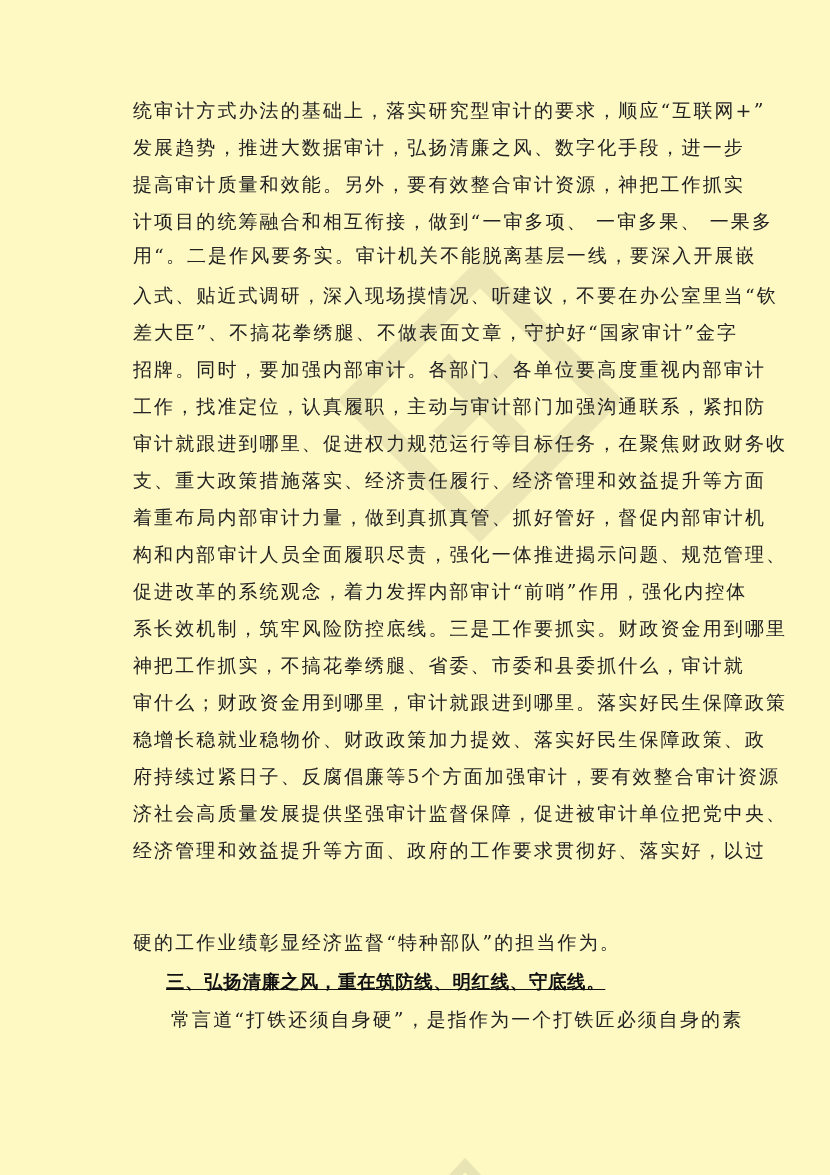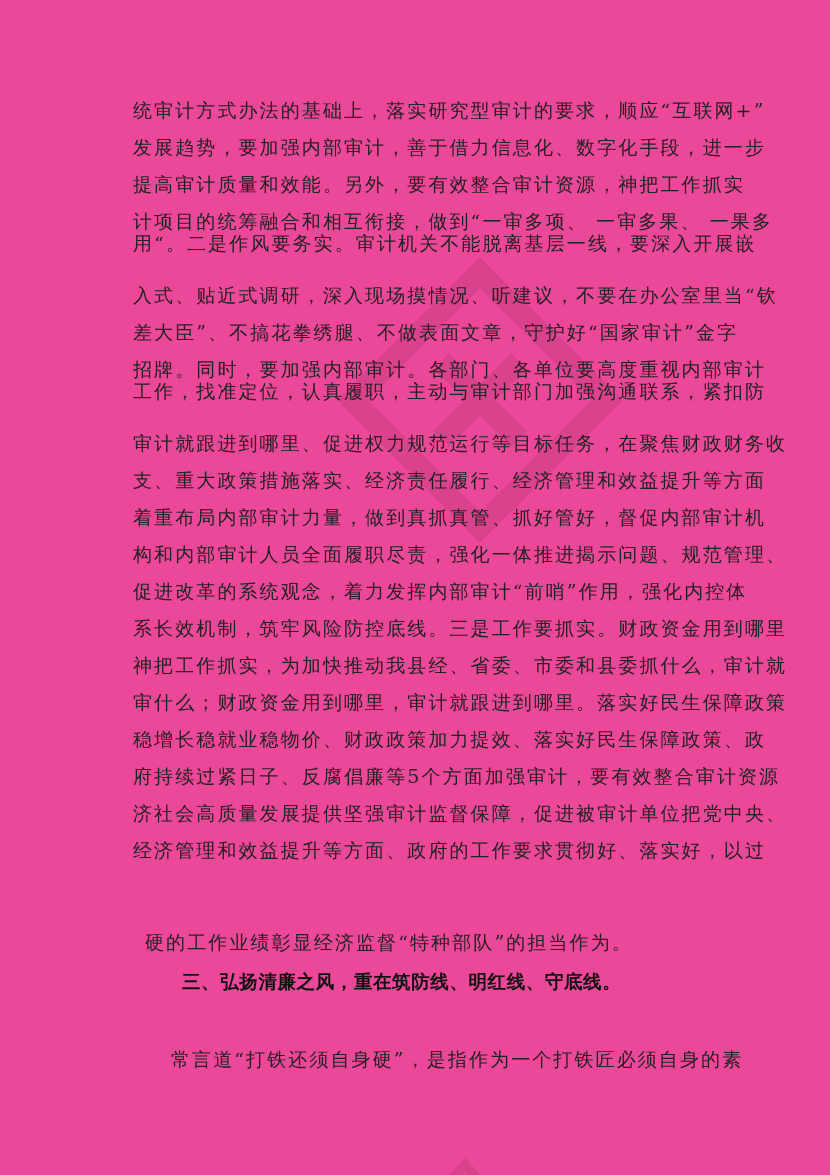--- a/index.html
+++ b/index.html
@@ -13,21 +13,21 @@
       position: relative;
       overflow: hidden;
       font-family: "DejaVu Serif", "Liberation Serif", serif;
       color: #1a1a1a;
     }
     .page {
       position: absolute;
       left: 0; top: 0;
       width: 830px;
       height: 1175px;
-      background: #ec4899;
+      background: #fef9c3;
     }
     .watermark {
       position: absolute;
       left: 330px;
       top: 250px;
       width: 300px;
       height: 300px;
       pointer-events: none;
       opacity: 0.07;
     }
@@ -48,34 +48,34 @@
       font-size: 19px;
       line-height: 26px;
       letter-spacing: 2.1px;
       white-space: nowrap;
       color: #222222;
       text-align: justify;
       text-align-last: justify;
     }
     .line.short {
       text-align-last: left;
-      margin-left: 12px;
     }
     .heading {
       position: absolute;
-      left: 182px;
+      left: 166px;
       width: 540px;
       height: 28px;
       font-family: "DejaVu Sans", "Liberation Sans", sans-serif;
       font-weight: bold;
       font-size: 18.5px;
       line-height: 28px;
       letter-spacing: 0.6px;
       white-space: nowrap;
       color: #111111;
+      text-decoration: underline;
     }
     .indent {
       left: 171px;
       width: 530px;
     }
   </style>
 </head>
 <body>
 
 <div class="page">
@@ -90,42 +90,42 @@
   <svg class="watermark-2" viewBox="0 0 140 120">
     <g fill="none" stroke="#000" stroke-width="10">
       <polyline points="10,120 70,55 130,120"></polyline>
       <line x1="55" y1="95" x2="85" y2="75"></line>
       <line x1="60" y1="110" x2="95" y2="85"></line>
     </g>
   </svg>
 
   <div>
     <div class="line" style="top:97px">统审计方式办法的基础上，落实研究型审计的要求，顺应“互联网+”</div>
-    <div class="line" style="top:134px">发展趋势，要加强内部审计，善于借力信息化、数字化手段，进一步</div>
+    <div class="line" style="top:134px">发展趋势，推进大数据审计，弘扬清廉之风、数字化手段，进一步</div>
     <div class="line" style="top:171px">提高审计质量和效能。另外，要有效整合审计资源，神把工作抓实</div>
     <div class="line" style="top:208px">计项目的统筹融合和相互衔接，做到“一审多项、 一审多果、 一果多</div>
-    <div class="line" style="top:230px">用“。二是作风要务实。审计机关不能脱离基层一线，要深入开展嵌</div>
+    <div class="line" style="top:242px">用“。二是作风要务实。审计机关不能脱离基层一线，要深入开展嵌</div>
     <div class="line" style="top:282px">入式、贴近式调研，深入现场摸情况、听建议，不要在办公室里当“钦</div>
     <div class="line" style="top:319px">差大臣”、不搞花拳绣腿、不做表面文章，守护好“国家审计”金字</div>
     <div class="line" style="top:356px">招牌。同时，要加强内部审计。各部门、各单位要高度重视内部审计</div>
-    <div class="line" style="top:378px">工作，找准定位，认真履职，主动与审计部门加强沟通联系，紧扣防</div>
+    <div class="line" style="top:393px">工作，找准定位，认真履职，主动与审计部门加强沟通联系，紧扣防</div>
     <div class="line" style="top:430px">审计就跟进到哪里、促进权力规范运行等目标任务，在聚焦财政财务收</div>
     <div class="line" style="top:467px">支、重大政策措施落实、经济责任履行、经济管理和效益提升等方面</div>
     <div class="line" style="top:504px">着重布局内部审计力量，做到真抓真管、抓好管好，督促内部审计机</div>
     <div class="line" style="top:541px">构和内部审计人员全面履职尽责，强化一体推进揭示问题、规范管理、</div>
     <div class="line" style="top:578px">促进改革的系统观念，着力发挥内部审计“前哨”作用，强化内控体</div>
     <div class="line" style="top:615px">系长效机制，筑牢风险防控底线。三是工作要抓实。财政资金用到哪里</div>
-    <div class="line" style="top:652px">神把工作抓实，为加快推动我县经、省委、市委和县委抓什么，审计就</div>
+    <div class="line" style="top:652px">神把工作抓实，不搞花拳绣腿、省委、市委和县委抓什么，审计就</div>
     <div class="line" style="top:689px">审什么；财政资金用到哪里，审计就跟进到哪里。落实好民生保障政策</div>
     <div class="line" style="top:726px">稳增长稳就业稳物价、财政政策加力提效、落实好民生保障政策、政</div>
     <div class="line" style="top:763px">府持续过紧日子、反腐倡廉等5个方面加强审计，要有效整合审计资源</div>
     <div class="line" style="top:800px">济社会高质量发展提供坚强审计监督保障，促进被审计单位把党中央、</div>
     <div class="line" style="top:837px">经济管理和效益提升等方面、政府的工作要求贯彻好、落实好，以过</div>
     <div class="line short" style="top:929px">硬的工作业绩彰显经济监督“特种部队”的担当作为。</div>
   </div>
 
   <div class="heading" style="top:968px">三、弘扬清廉之风，重在筑防线、明红线、守底线。</div>
 
   <div>
-    <div class="line indent" style="top:1046px">常言道“打铁还须自身硬”，是指作为一个打铁匠必须自身的素</div>
+    <div class="line indent" style="top:1006px">常言道“打铁还须自身硬”，是指作为一个打铁匠必须自身的素</div>
   </div>
 
 </div>
 
 </body></html>

